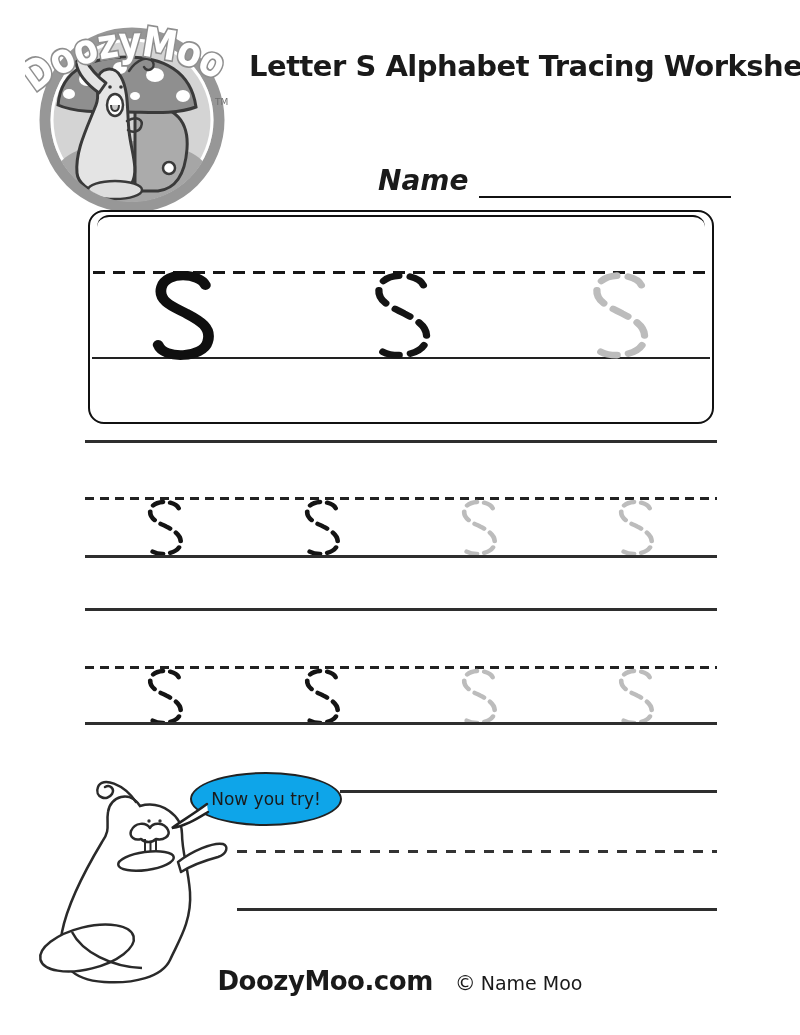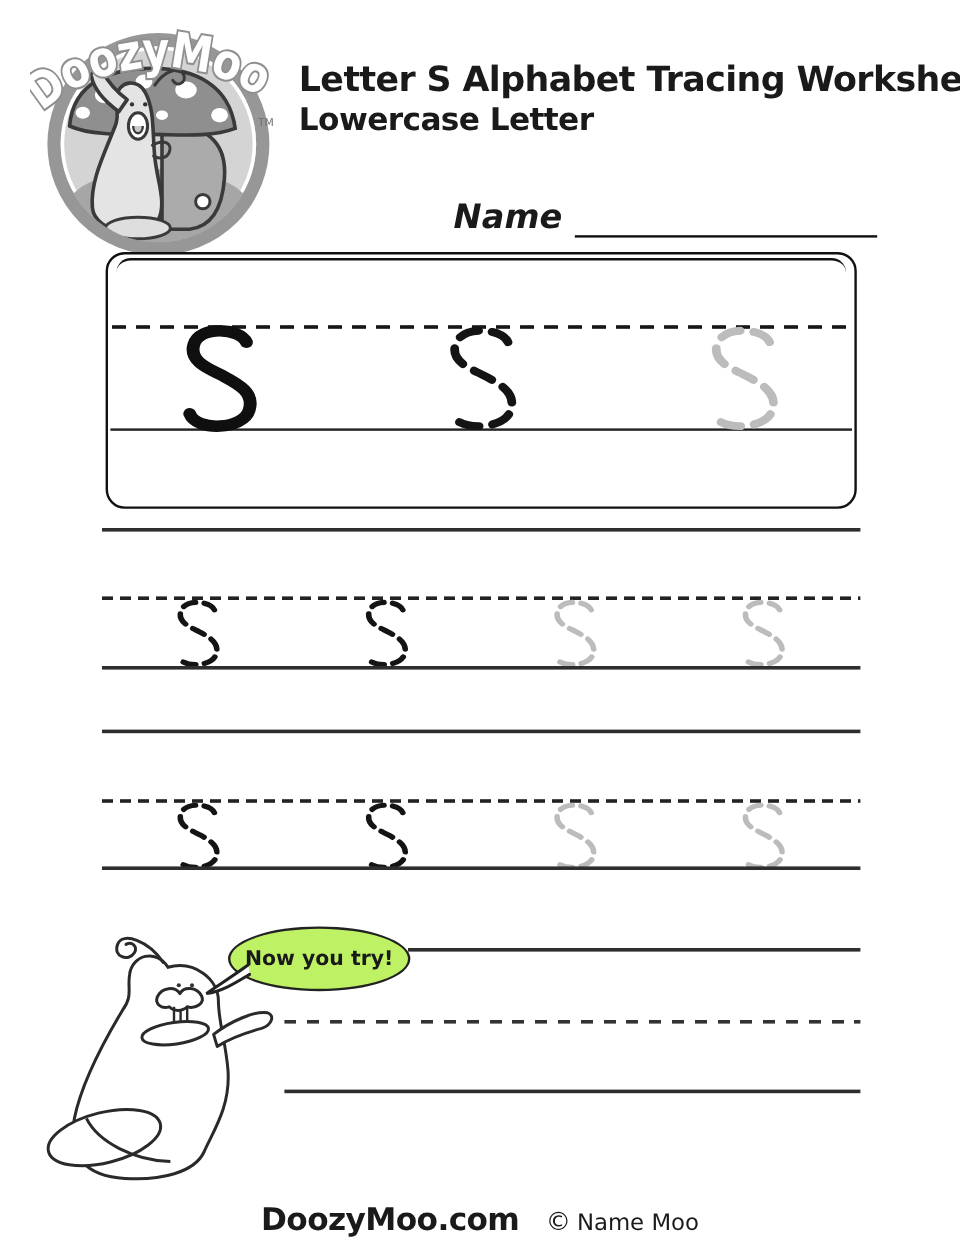--- a/index.html
+++ b/index.html
@@ -42,32 +42,32 @@
 
   
   .letter path{fill:none;stroke-linecap:round;stroke-linejoin:round;}
   .letter.solid path{stroke:#0f0f0f;stroke-width:9.5;}
   .letter.dashed-black path{stroke:#141414;stroke-width:6.5;stroke-dasharray:15 10;}
   .letter.dashed-gray path{stroke:#bcbcbc;stroke-width:6.5;stroke-dasharray:15 10;}
 
   
   .bubble{
     left:190px;top:772px;width:148px;height:50px;z-index:3;
-    background:#bef264;border:2.5px solid #222;border-radius:50%;
+    background:#0ea5e9;border:2.5px solid #222;border-radius:50%;
     display:flex;align-items:center;justify-content:center;
-    font-size:17px;font-weight:700;white-space:nowrap;
+    font-size:17px;font-weight:400;white-space:nowrap;
   }
   .bubble-tail{left:170px;top:800px;z-index:4;}
   .bottom-dashed{height:3px;
     background:repeating-linear-gradient(90deg,#333 0 10px,transparent 10px 19px);}
 
   
   .footer{left:0;top:966px;width:100%;display:flex;justify-content:center;
     align-items:baseline;gap:22px;}
-  .site{font-size:26px;font-weight:700;letter-spacing:-.5px;margin-top:36px;}
+  .site{font-size:26px;font-weight:700;letter-spacing:-.5px;}
   .copyright{font-size:19px;font-weight:400;display:flex;align-items:baseline;gap:5px;}
   .copyright .sym{font-size:21px;}
 </style>
 </head>
 <body>
 
 <div class="page">
 
   <svg class="abs" style="left:25px;top:13px" width="212" height="202" viewBox="0 0 212 202">
     <defs>
@@ -107,21 +107,20 @@
     <defs>
         <path id="brandArc" d="M 10 80 A 150 150 0 0 1 200 74"></path>
       </defs>
     <text font-size="41" font-weight="bold" fill="#ffffff" stroke="#8f8f8f" stroke-width="3.5" style="paint-order:stroke" letter-spacing="-1">
       <textPath href="#brandArc" textLength="194" lengthAdjust="spacingAndGlyphs">DoozyMoo</textPath>
     </text>
     <text x="190" y="92" font-size="9" fill="#6f6f6f">TM</text>
   </svg>
 
   <div class="abs title">Letter S Alphabet Tracing Worksheet</div>
-  <div class="abs subtitle">Lowercase Letter</div>
 
   <div class="abs name-label">Name</div>
   <div class="abs name-line"></div>
 
   <div class="abs trace-box">
     <div class="inner-top"></div>
     <div class="box-mid"></div>
     <div class="box-base"></div>
     <div class="box-letters">
         <svg viewBox="0 0 64 88" preserveAspectRatio="none" class="letter solid">

